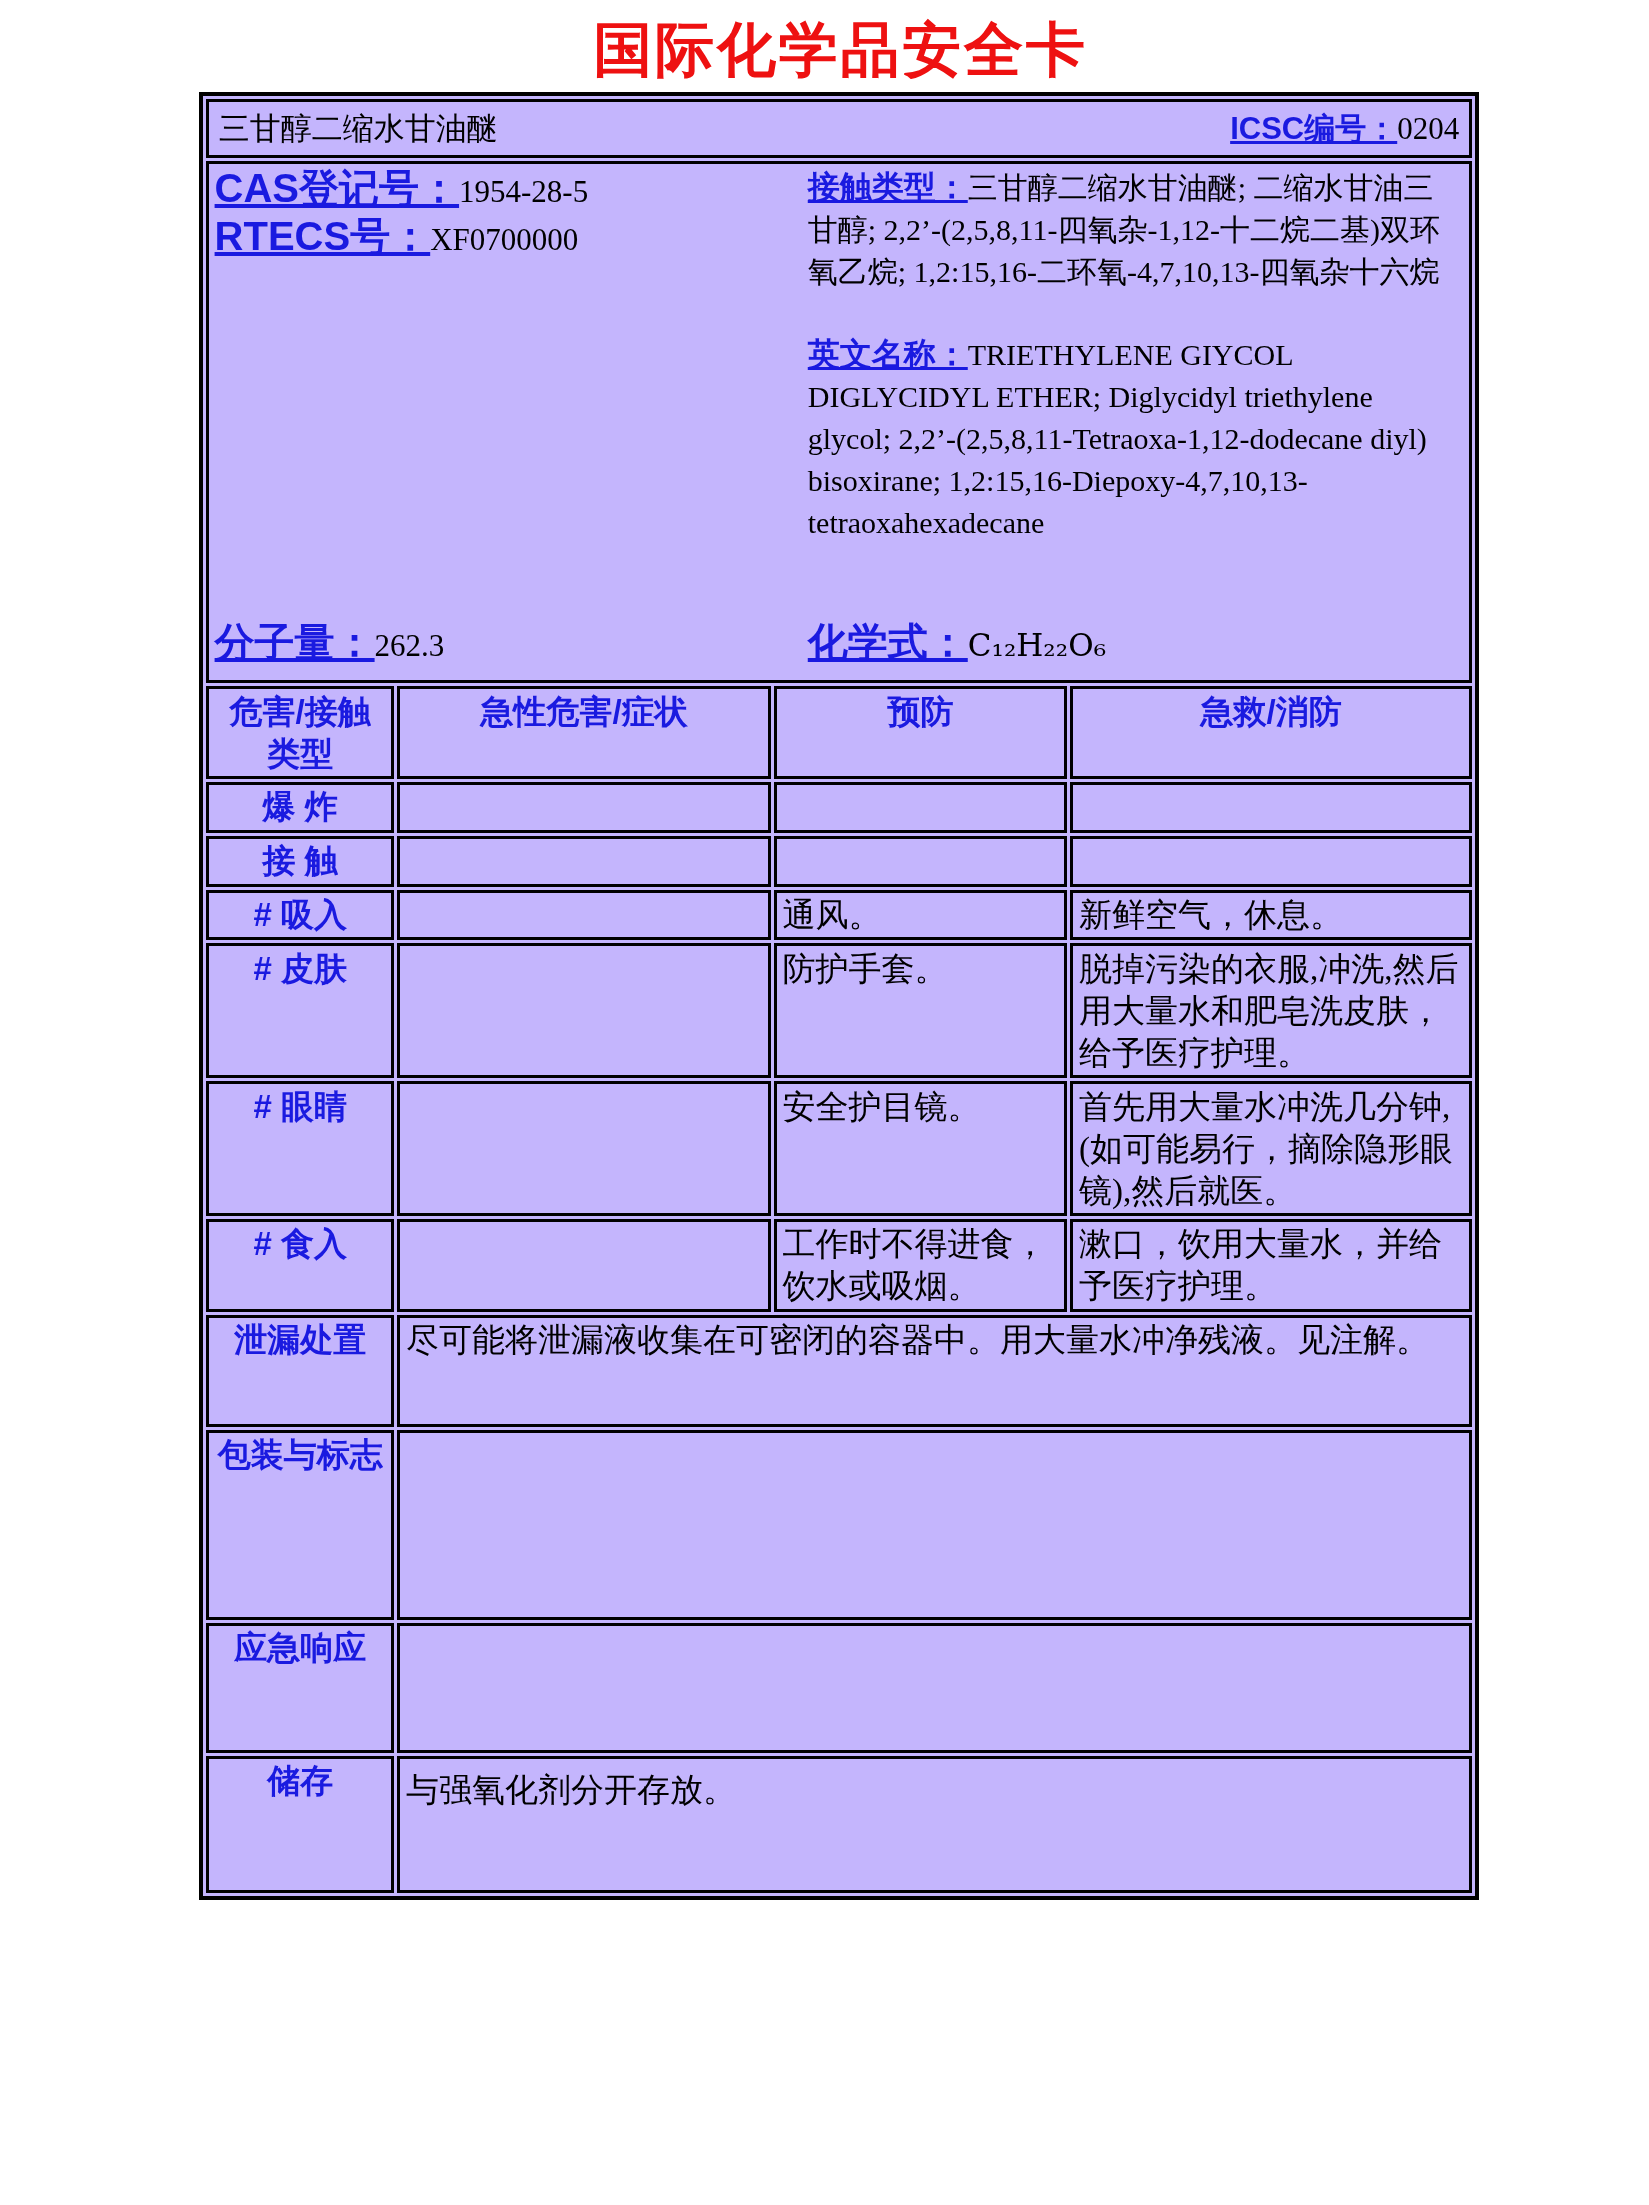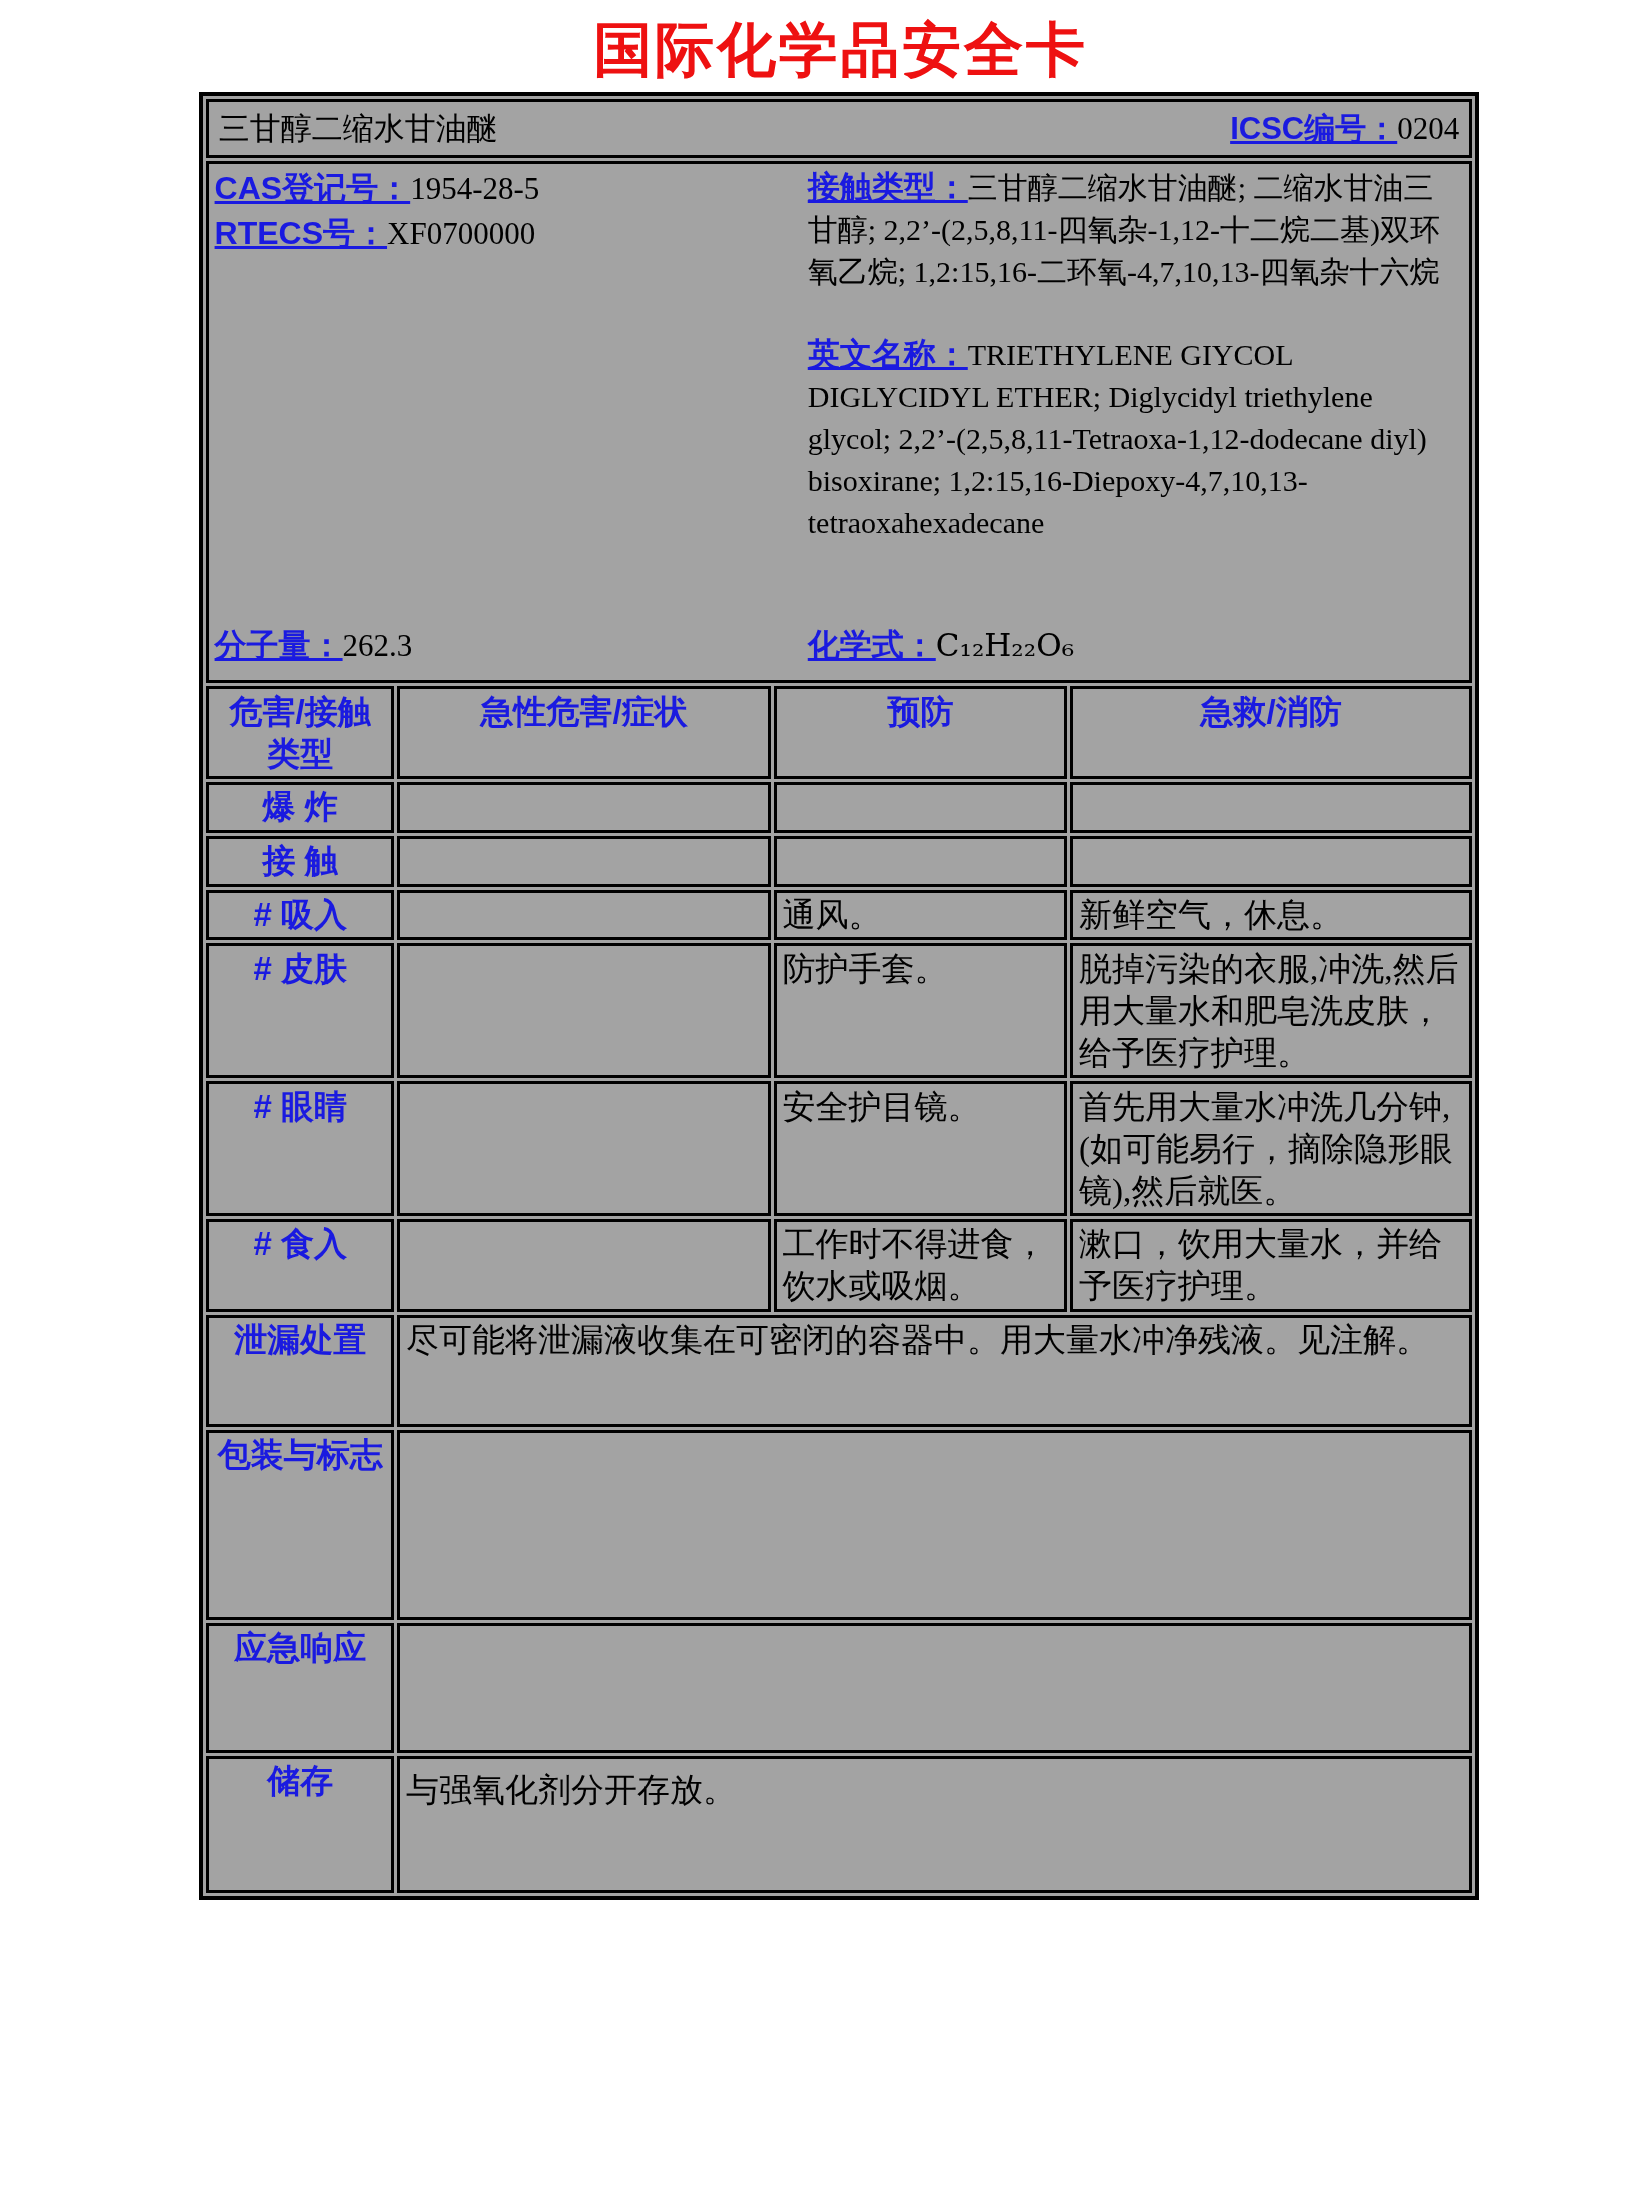--- a/index.html
+++ b/index.html
@@ -30,21 +30,21 @@
     padding-left:32px;
   }
   
   table.card{
     table-layout:fixed;
     width:1280px;
     margin-left:199px;
     border:4.2px solid var(--ink);
     border-collapse:separate;
     border-spacing:3.5px;
-    background:#a3a3a3;
+    background:#c4b5fd;
   }
   table.card td{
     border:3.5px solid var(--ink);
     vertical-align:top;
     padding:1.4px 5.6px;
     font-size:33px;
     line-height:42px;
     overflow:hidden;
   }
   
@@ -66,21 +66,21 @@
   .icsc-group .bl{font-size:31px;}
   
   td.info-cell{height:522px;padding:7px 5.6px 9.8px 5.6px;}
   .info-grid{
     display:grid;
     grid-template-columns:47.5% 52.5%;
     grid-template-rows:1fr auto;
     height:100%;
   }
   .kv{font-size:32px;line-height:45px;}
-  .kv .bl{font-size:32px;}
+  .kv .bl{font-size:40px;}
   .kv .val{font-size:31px;}
   .name-para{
     font-size:30px;
     line-height:42px;
     overflow-wrap:break-word;
   }
   .name-para .bl{font-size:32px;}
   .name-para.en{margin-top:40px;}
   .info-bottom{align-self:end;padding-bottom:11px;}
   

